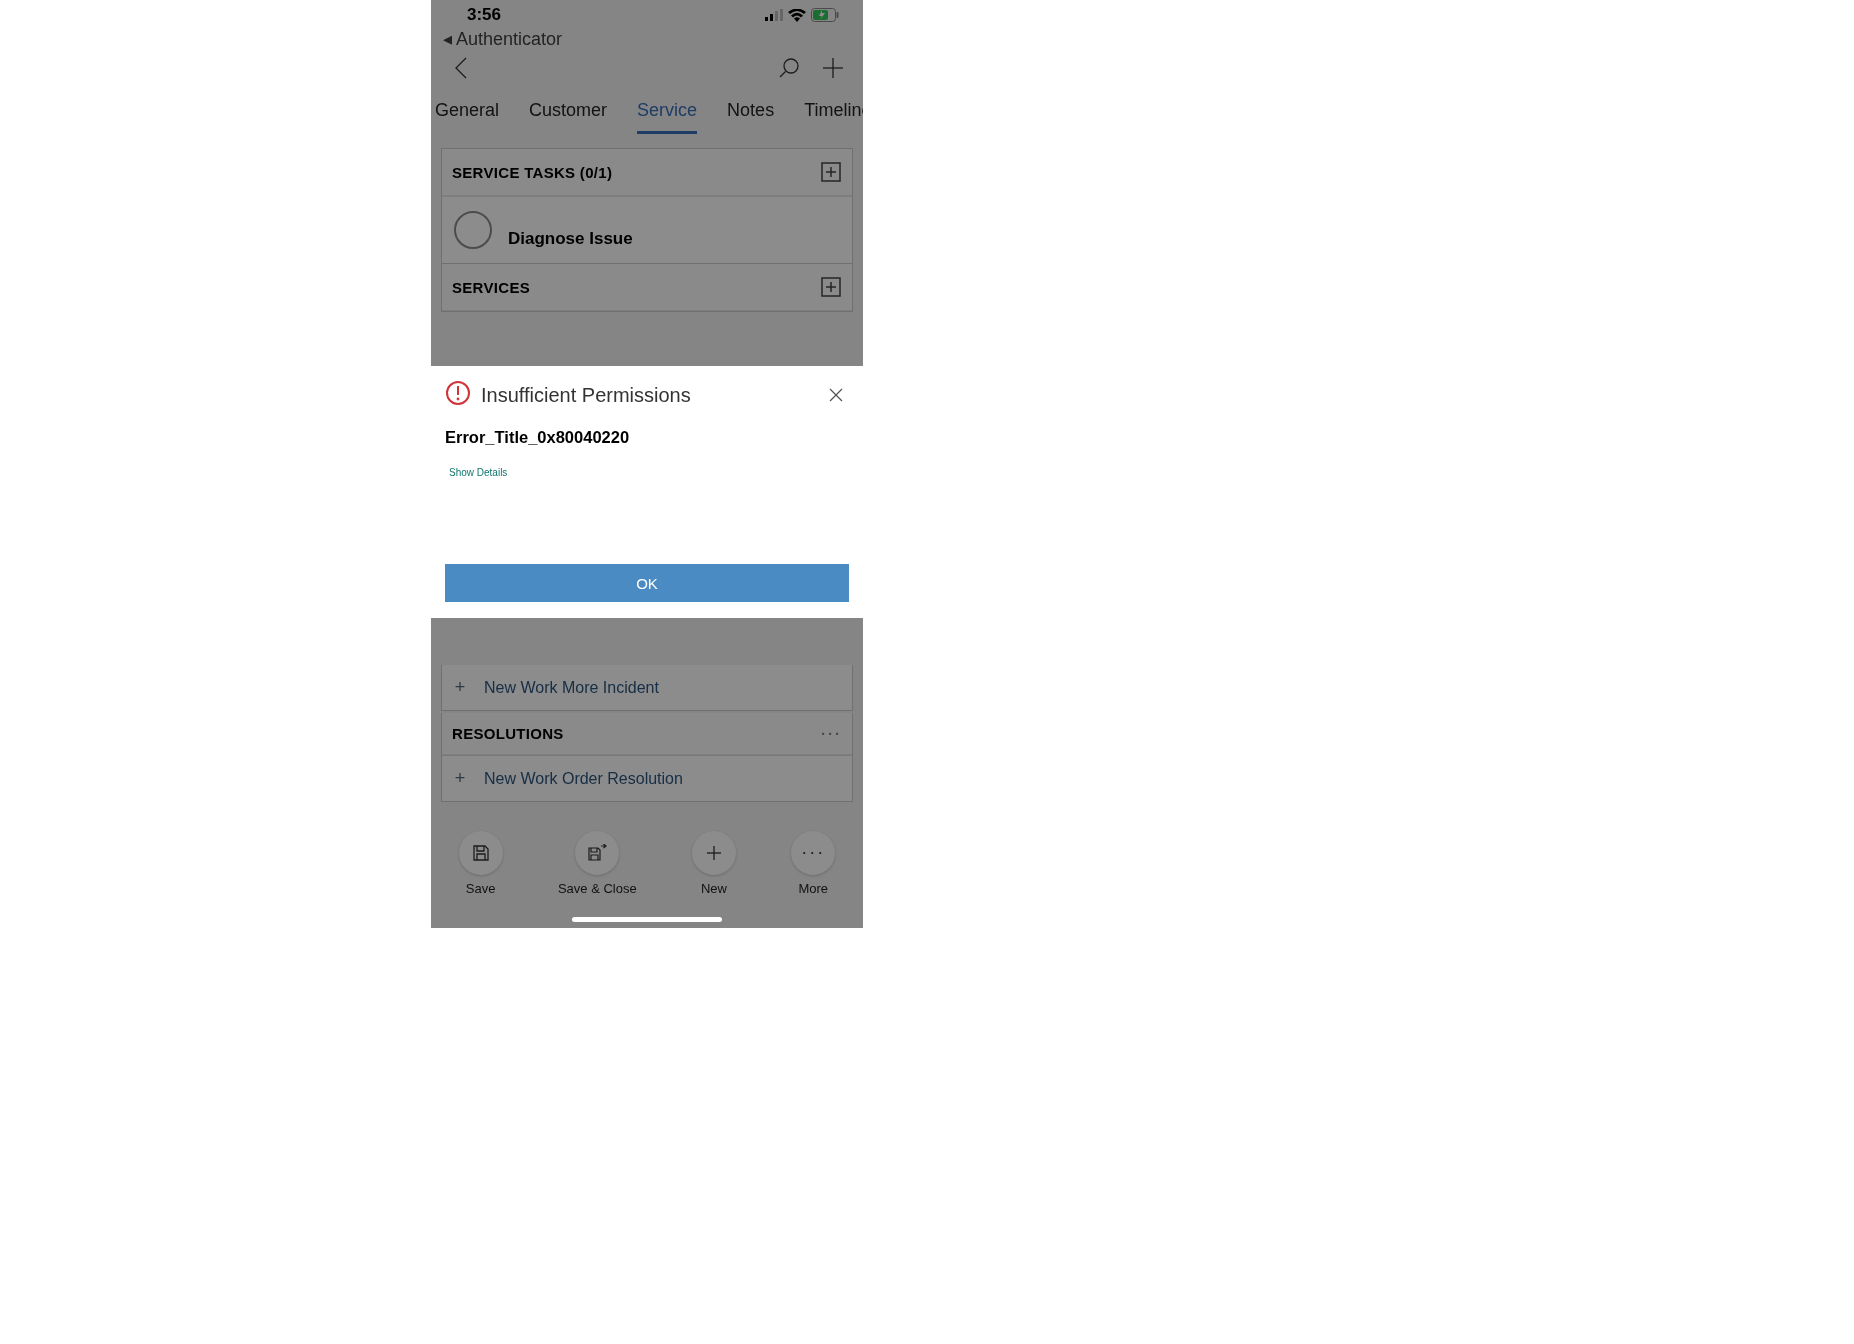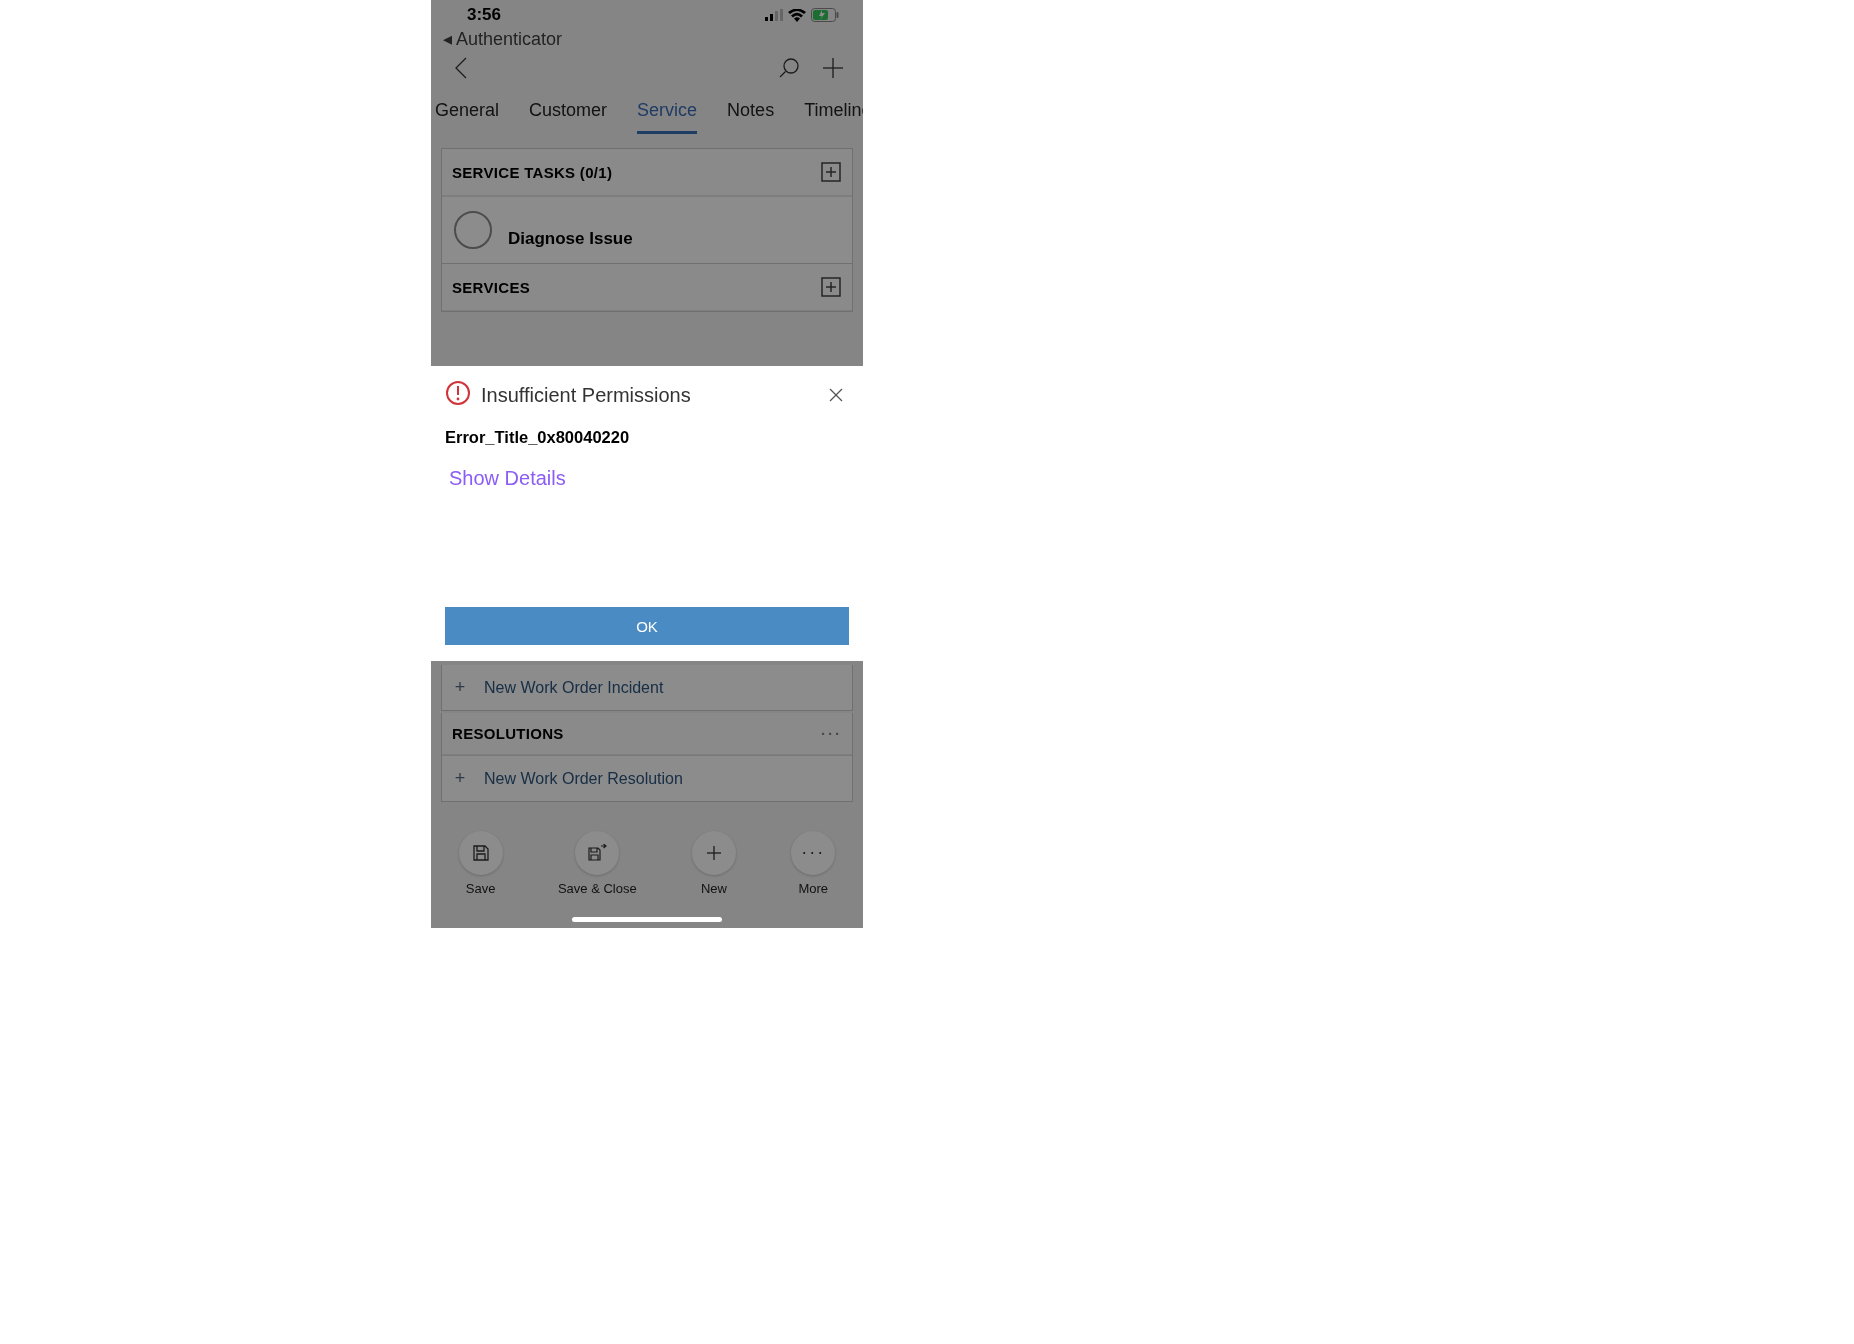--- a/index.html
+++ b/index.html
@@ -123,31 +123,31 @@
     
     .dim {
       position:absolute; inset:0;
       background: rgba(0,0,0,0.45);
     }
     
     .dialog {
       position:absolute;
       left:0; right:0;
       top: 366px;
-      height: 295px;
+      height: 252px;
       background:#fff;
     }
     .dialog-header {
       display:flex; align-items:center;
       padding: 14px 16px 6px 14px;
       gap: 10px;
     }
     .dialog-header .title { font-size: 20px; color:#333; flex:1;}
     .err-title { font-size:16.5px; font-weight:700; padding: 12px 14px 4px 14px;}
-    .show-details { color:#8b5cf6; font-size:20px; padding: 16px 0 0 18px; cursor:pointer;}
+    .show-details { color:#0f766e; font-size:10px; padding: 16px 0 0 18px; cursor:pointer;}
     .ok-btn {
       position:absolute; left:14px; right:14px; bottom:16px;
       height:38px;
       background:#4b8bc4;
       color:#fff;
       display:flex; align-items:center; justify-content:center;
       font-size:15px;
       cursor:pointer;
     }
     .close-x {
@@ -256,21 +256,21 @@
             <rect x="2" y="2" width="18" height="18" stroke="#444" stroke-width="1.5" fill="none"></rect>
             <line x1="11" y1="6" x2="11" y2="16" stroke="#444" stroke-width="1.5"></line>
             <line x1="6" y1="11" x2="16" y2="11" stroke="#444" stroke-width="1.5"></line>
           </svg>
       </span>
     </div>
   </div>
 
   <div class="incident-row">
     <span class="plus-small">+</span>
-    <span>New Work Order Incident</span>
+    <span>New Work More Incident</span>
   </div>
 
   <div class="resolution-section">
     <div class="section-header">
       <span>RESOLUTIONS</span>
       <span class="dots">···</span>
     </div>
     <div class="add-row">
       <span class="plus-small">+</span>
       <span>New Work Order Resolution</span>

